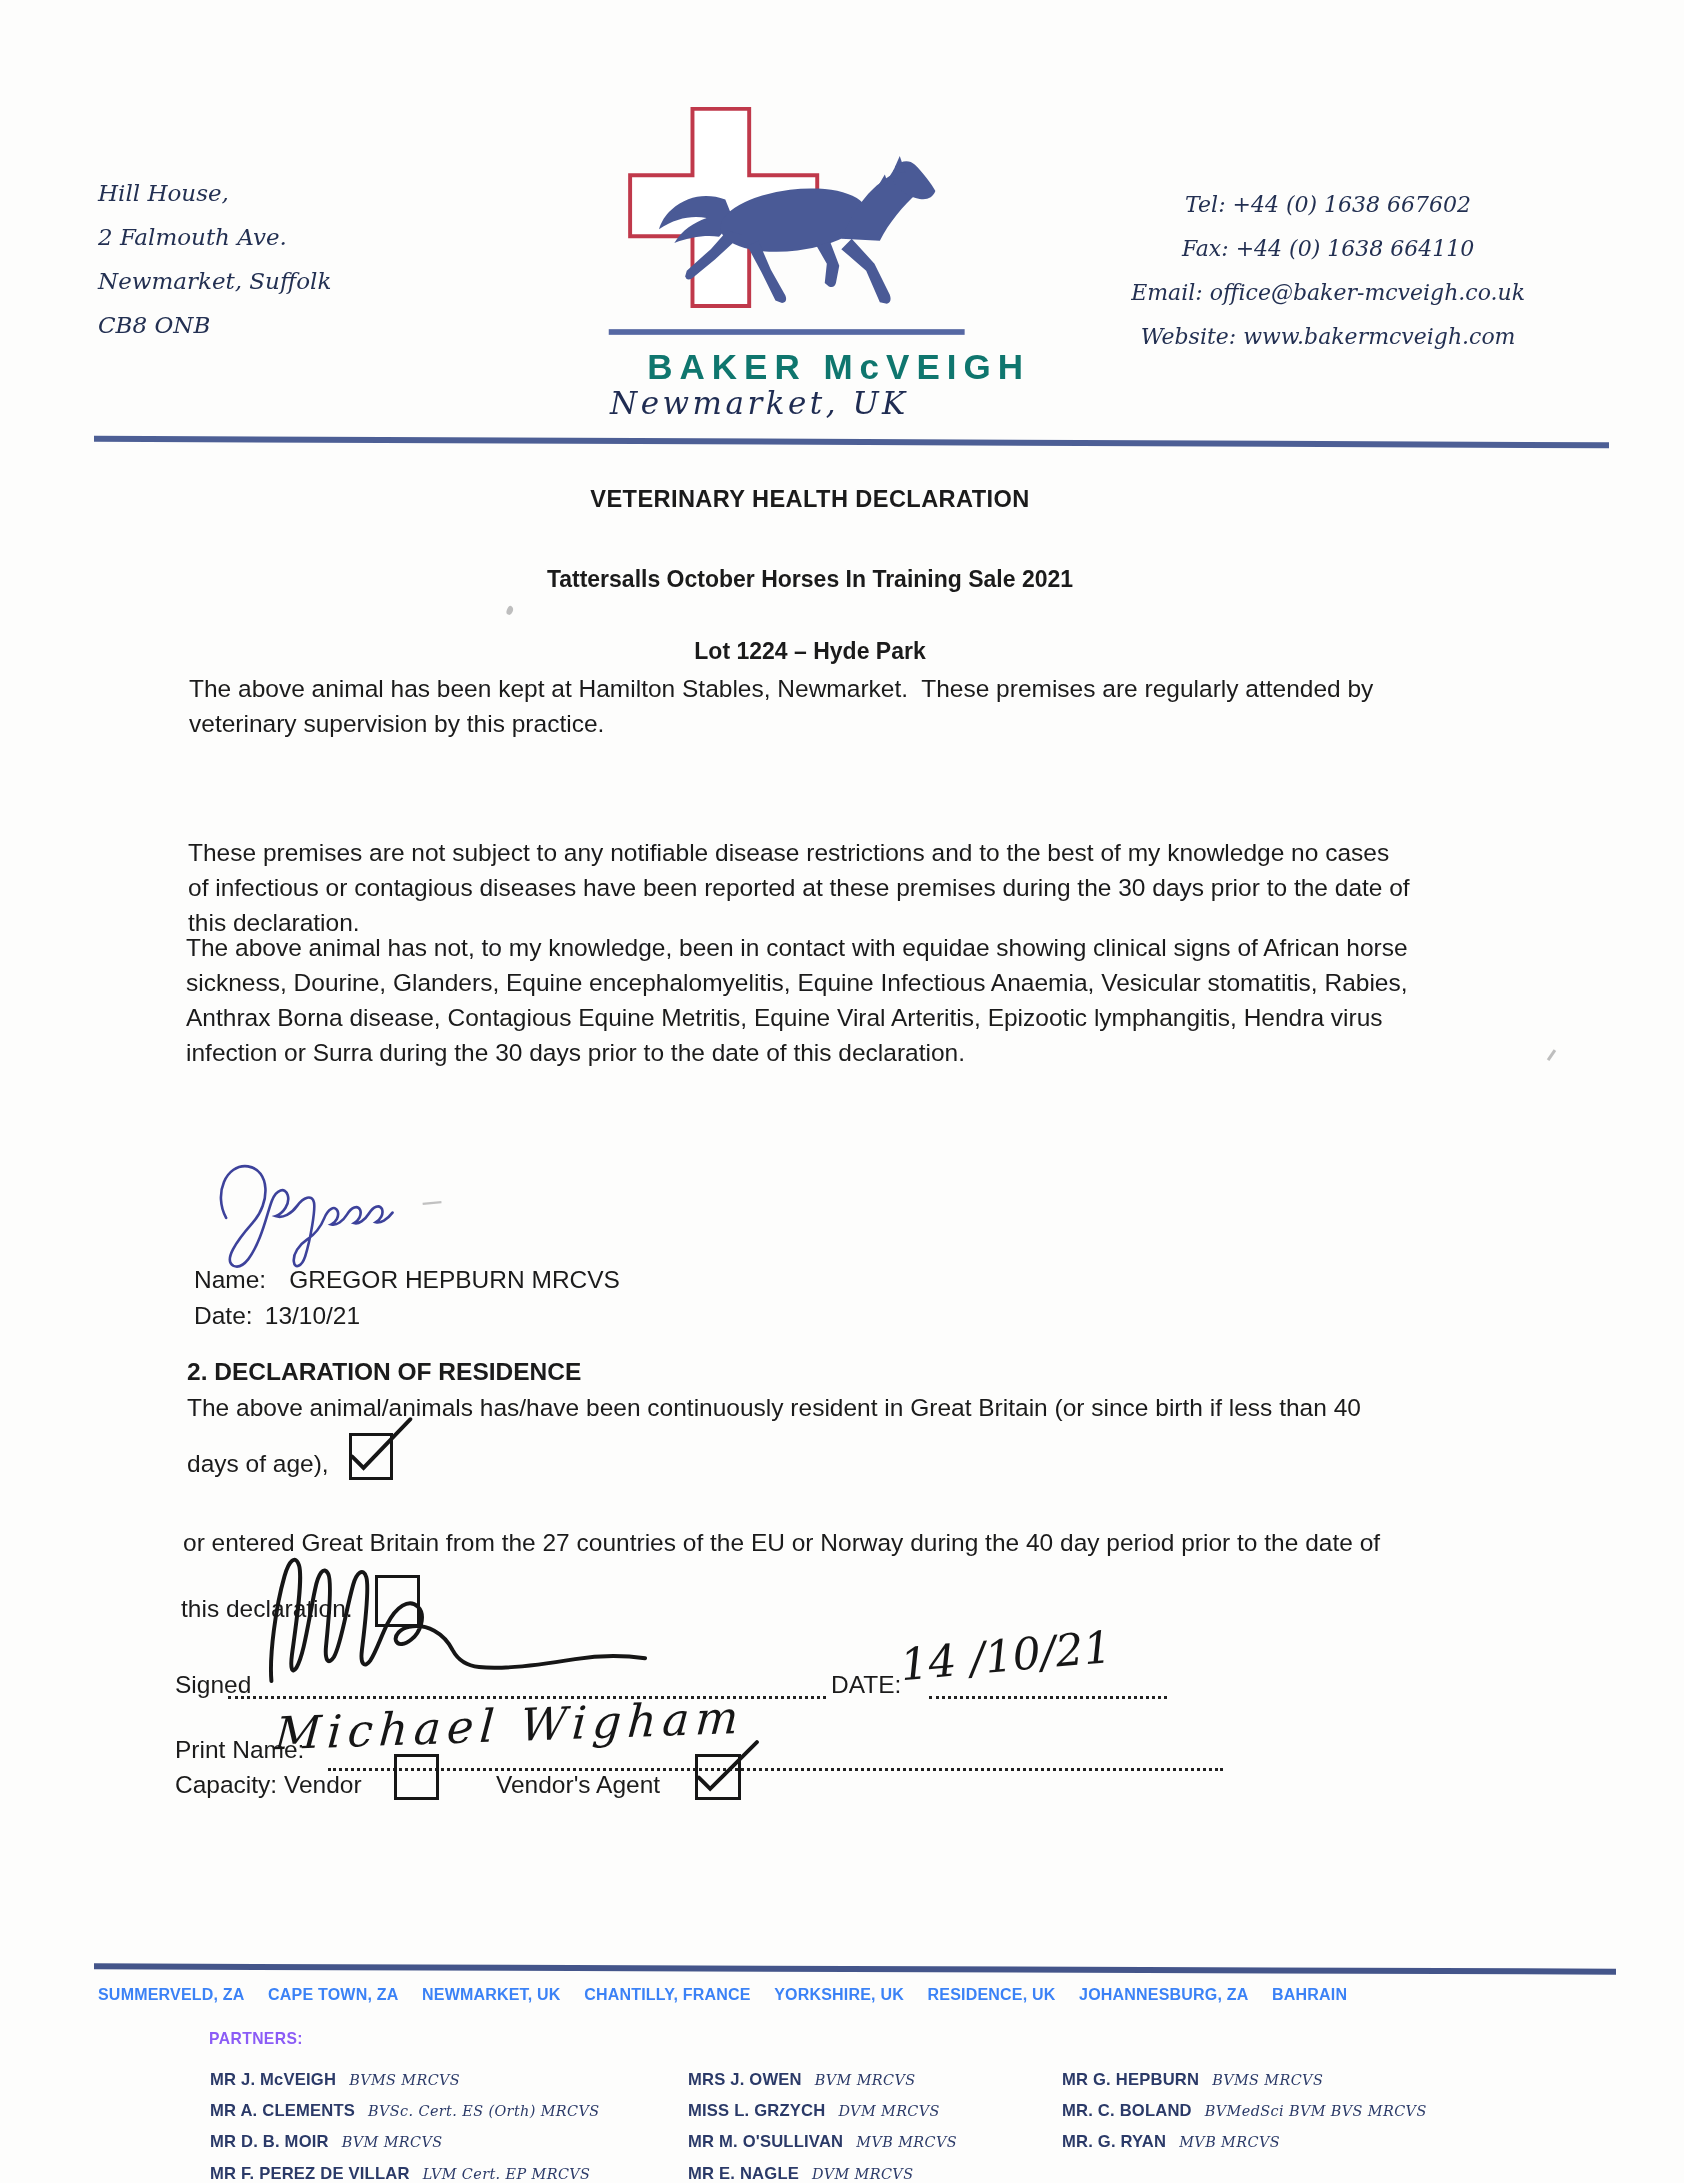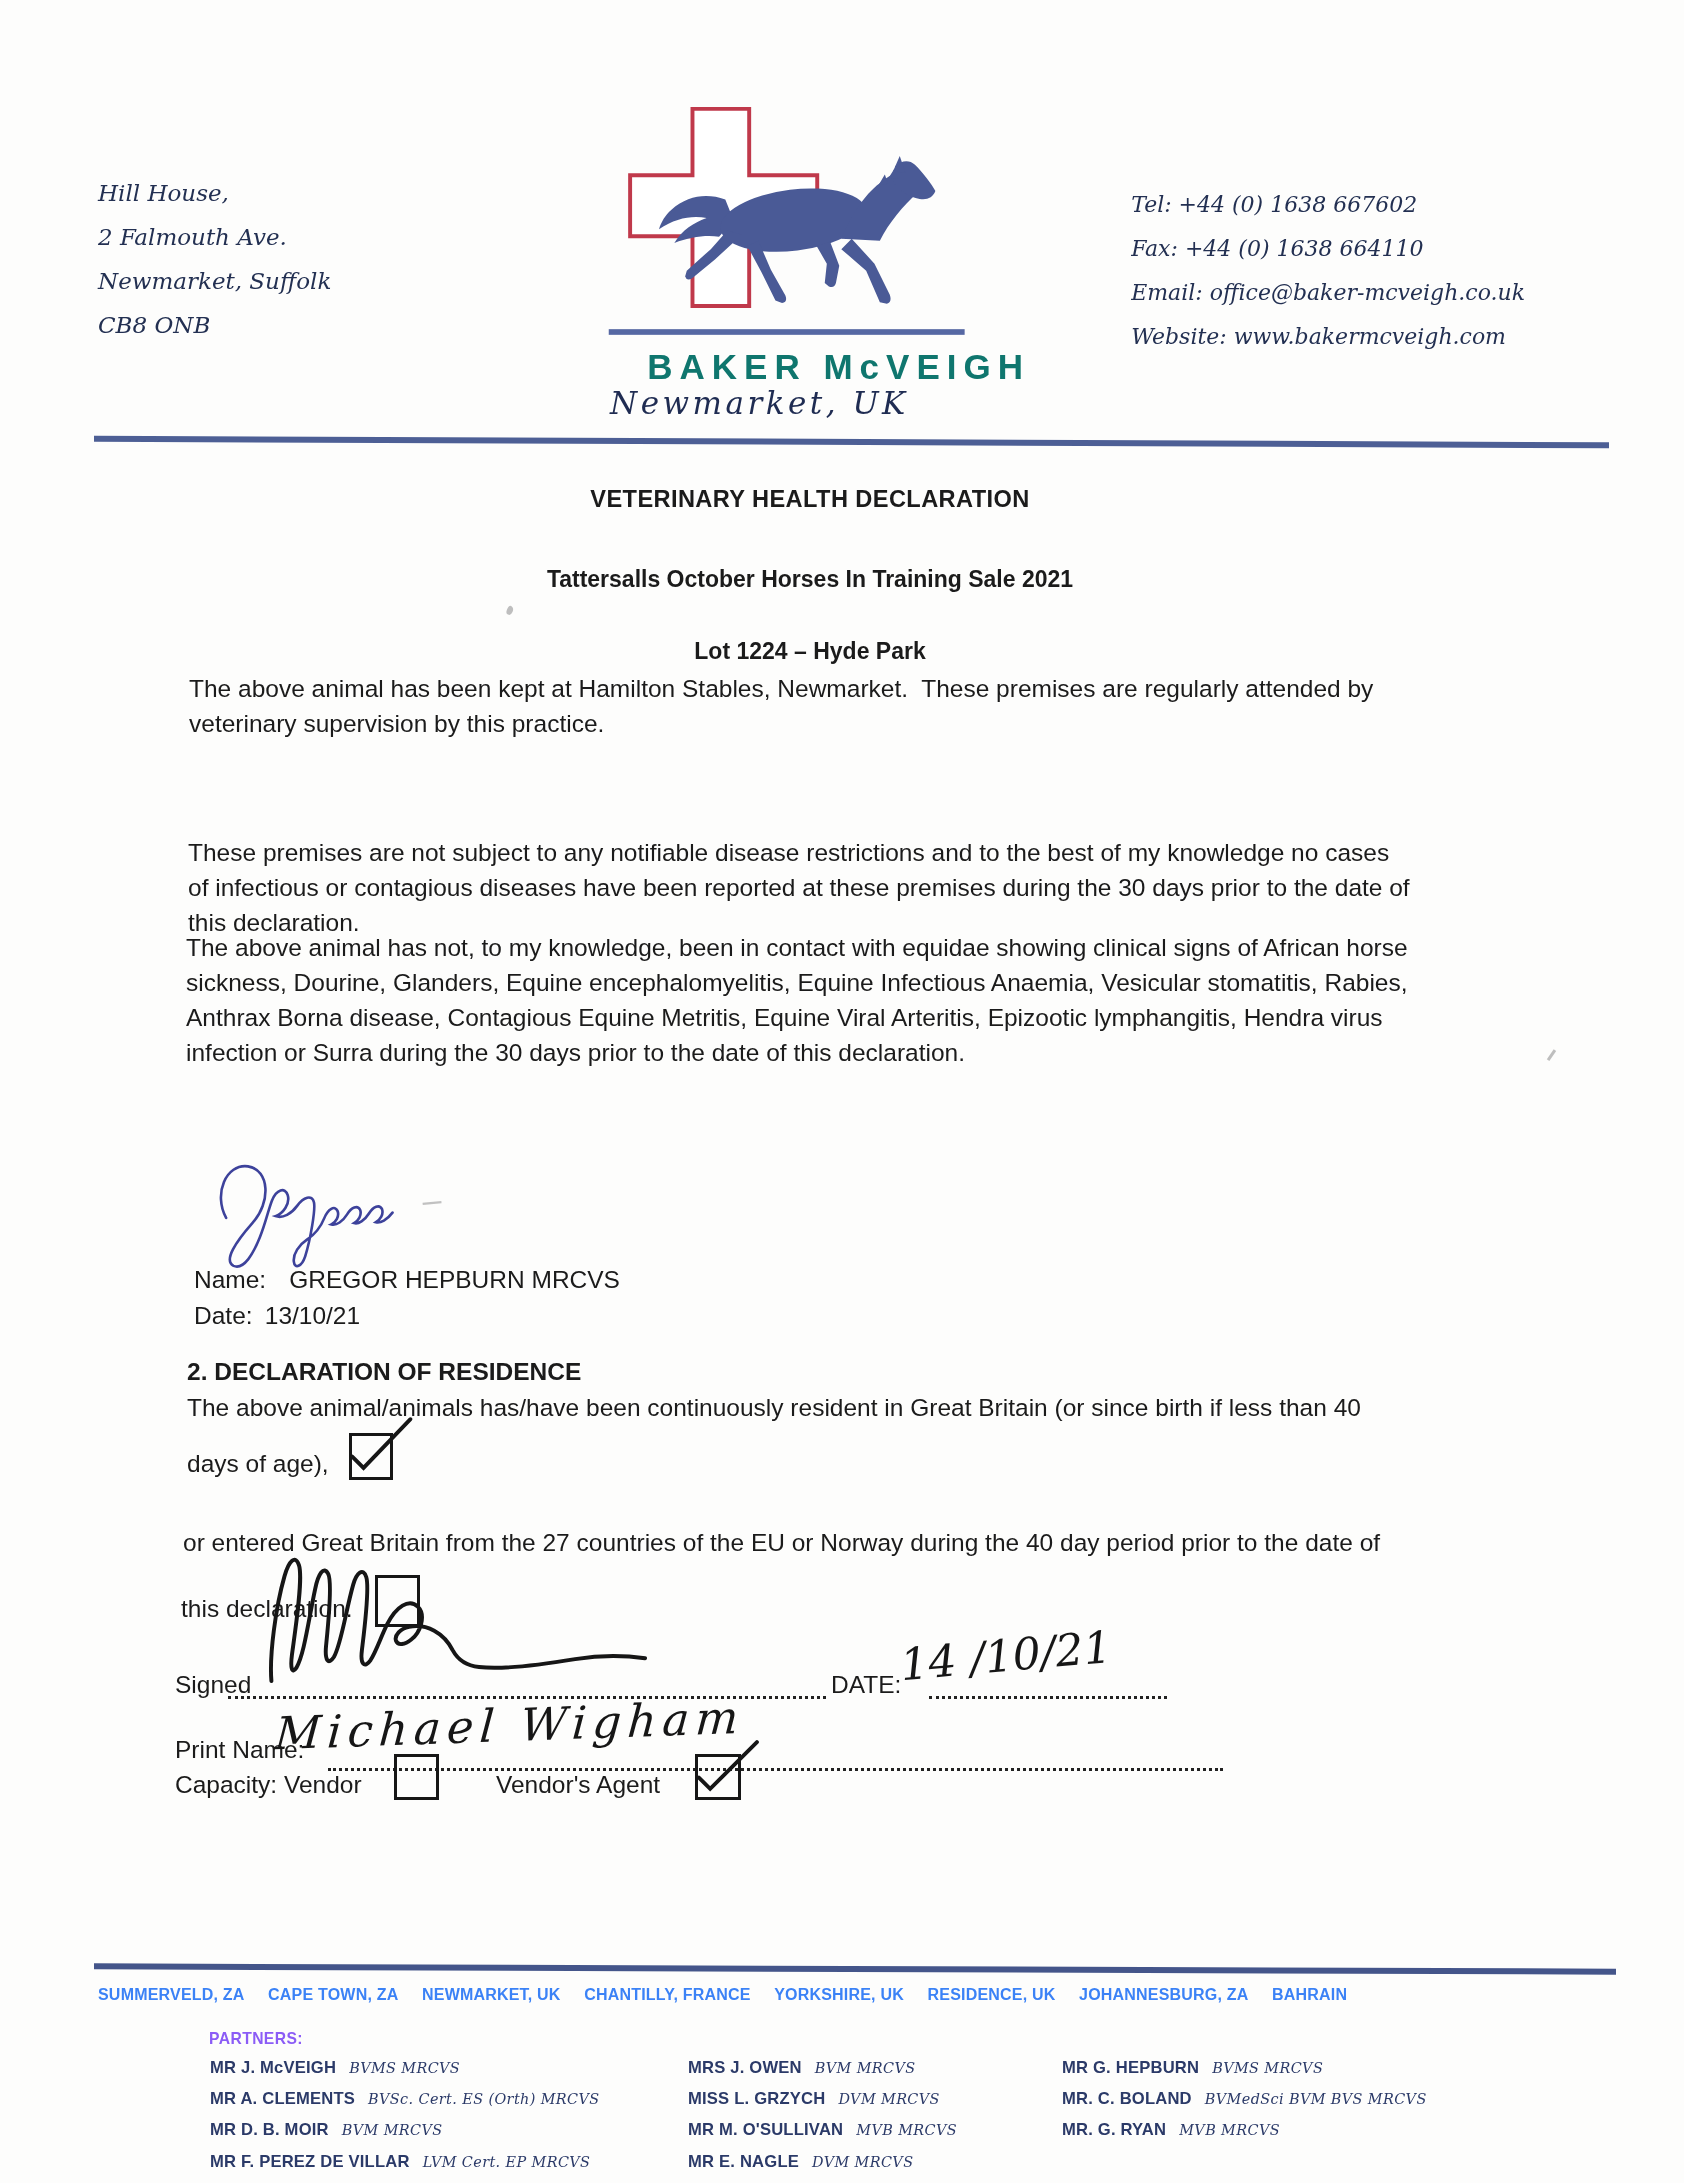--- a/index.html
+++ b/index.html
@@ -2,21 +2,21 @@
 <html style="font-size:7px"><head>
 <meta charset="utf-8">
 <style>
   html,body{margin:0;padding:0;background:#e8e8e8;}
   #page{position:relative;width:1684px;height:2183px;background:#fdfdfc;overflow:hidden;
         font-family:"Liberation Sans",sans-serif;color:#1b1b1b;}
   .abs{position:absolute;}
   .ln{white-space:pre;}
   
   .addr{left:98px;top:171px;font:italic 23px/44px "DejaVu Serif",serif;color:#233052;}
-  .contact{right:159px;top:183px;font:italic 22px/44px "DejaVu Serif",serif;color:#233052;text-align:left;}
+  .contact{right:159px;top:183px;font:italic 22px/44px "DejaVu Serif",serif;color:#233052;text-align:center;}
   .brand{left:585px;top:347px;width:445px;text-align:right;font-weight:bold;font-size:35px;
          letter-spacing:7px;color:#0f766e;}
   .brandsub{left:610px;top:385px;font:italic 31px "DejaVu Serif",serif;letter-spacing:3.5px;color:#1f2c52;}
   .hrule{left:94px;top:439px;width:1515px;height:5.7px;background:#4d5f95;transform:rotate(0.25deg);}
   
   .ttl{left:33px;width:1554px;text-align:center;font-weight:bold;}
   .t1{top:486px;font-size:23.6px;letter-spacing:0.4px;}
   .t2{top:566px;font-size:23px;}
   .t3{top:638px;font-size:23px;}
   
@@ -29,21 +29,21 @@
   .val{margin-left:23px;}
   
   .cbx{border:3.9px solid #161616;background:transparent;}
   .dotline{border-bottom:3.1px dotted #222;height:0;}
   .hand{font-family:"DejaVu Serif",serif;font-style:italic;color:#161616;}
   
   .frule{left:94px;top:1966px;width:1522px;height:6.1px;background:#44558a;transform:rotate(0.2deg);}
   .locs{left:98px;top:1986px;width:1485px;display:flex;gap:23.6px;font-weight:bold;font-size:16px;
         color:#3b82f6;letter-spacing:0.2px;white-space:nowrap;}
   .plabel{left:209px;top:2030px;font-weight:bold;font-size:15.7px;color:#8b5cf6;letter-spacing:0.4px;}
-  .pname{font-weight:bold;font-size:16.6px;color:#2b3a68;letter-spacing:0.2px;white-space:nowrap;}
+  .pname{font-weight:bold;font-size:16.6px;color:#2b3a68;letter-spacing:0.2px;white-space:nowrap;margin-top:12px;}
   .pqual{font:italic 14.4px "DejaVu Serif",serif;color:#2b3a68;margin-left:13px;letter-spacing:0.4px;}
   .prow{display:flex;align-items:baseline;}
   .speck{background:#8a8a8a;opacity:.55;}
 </style>
 </head>
 <body>
 
 <div id="page">
 
   <div class="abs addr">

